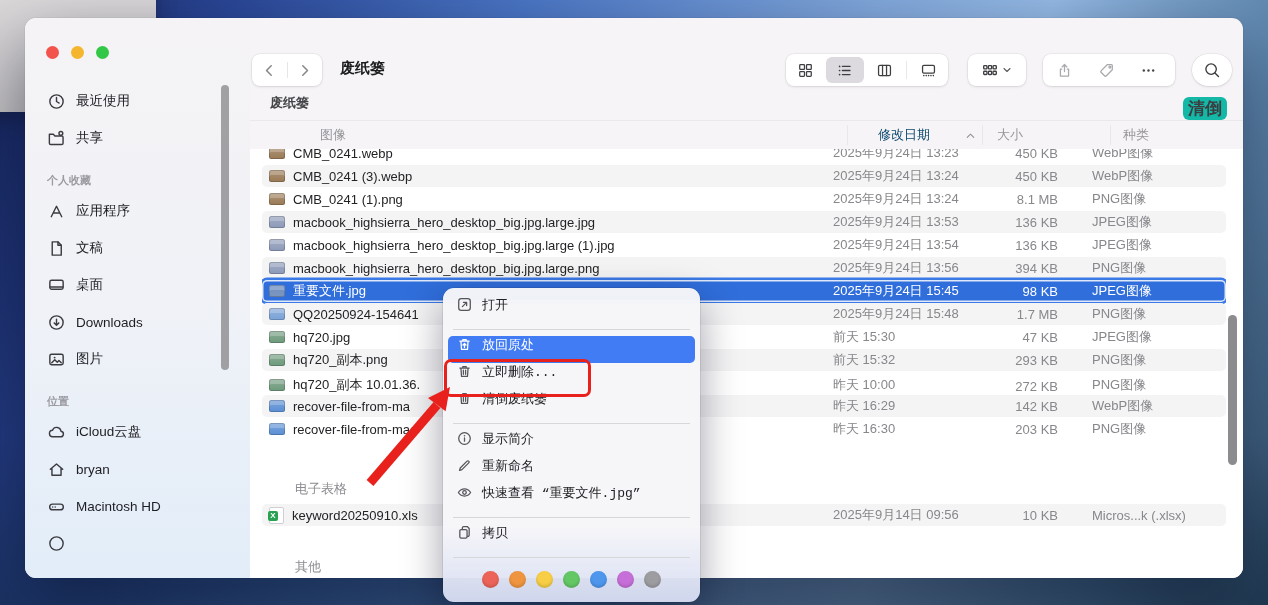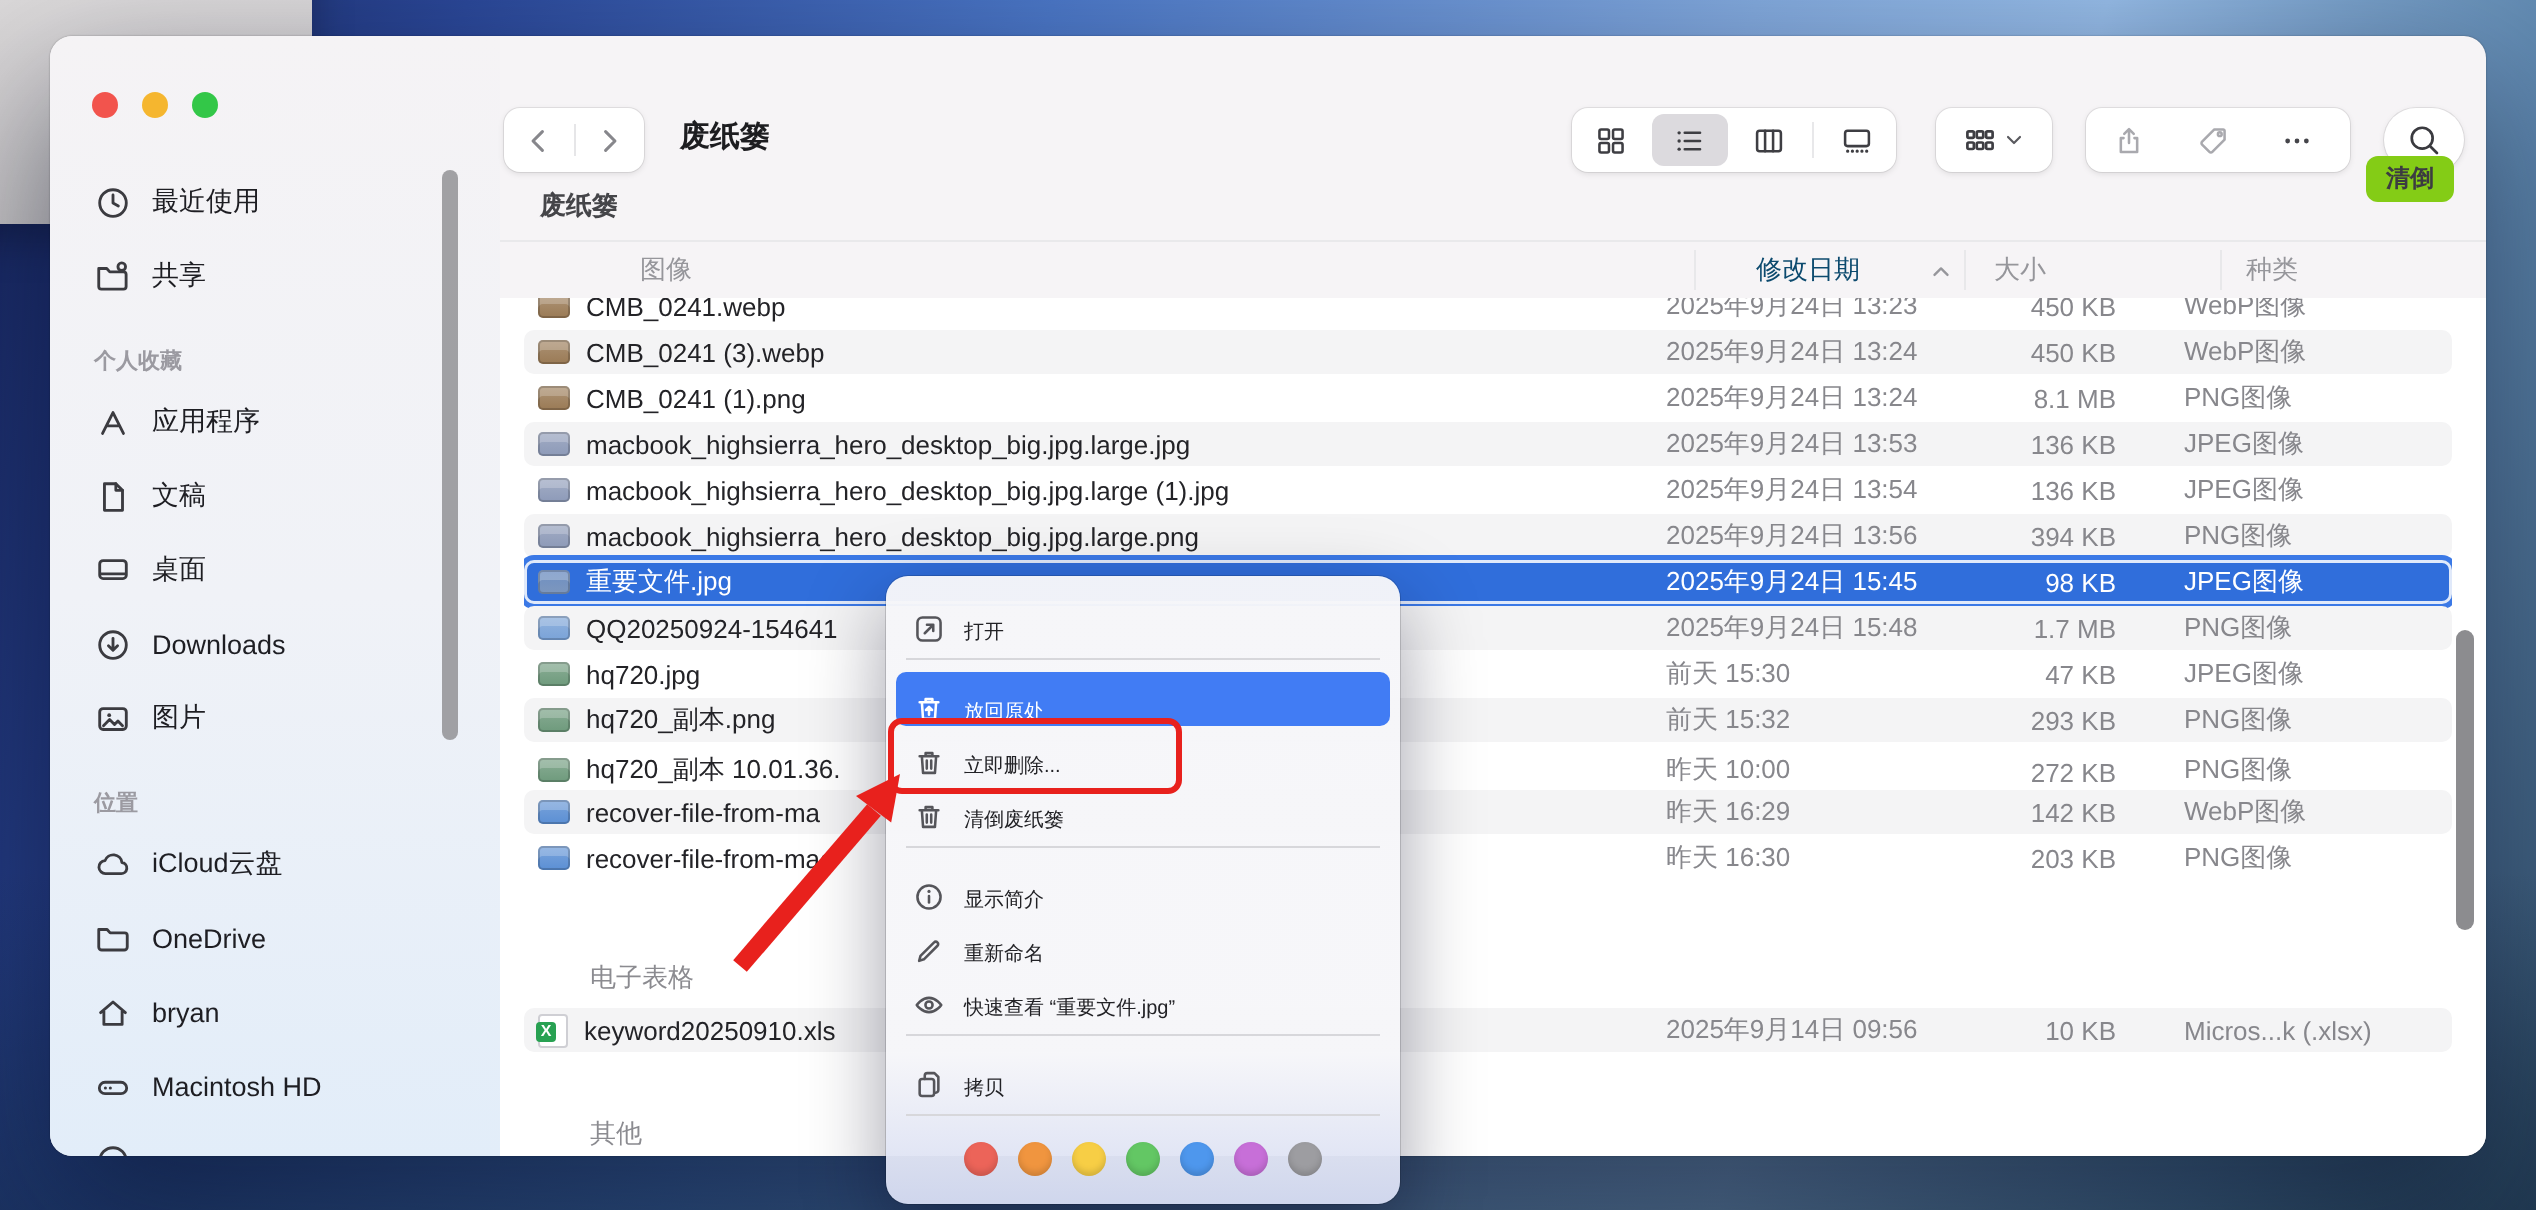--- a/index.html
+++ b/index.html
@@ -43,22 +43,22 @@
   .view-btn svg{width:17px;height:17px;}
   .view-btn.active{background:#dcdade;}
   .vdiv{width:1px;height:18px;background:#e8e8ea;margin:0 2px;}
   .grp-chevron{width:12px;height:12px;color:#5a5a5f;margin-left:2px;}
   .act-btn{width:42px;height:32px;display:flex;align-items:center;justify-content:center;color:#45454a;}
   .act-btn svg{width:17px;height:17px;}
   .act-btn.dim{color:#a9a9ae;}
 
   
   .section-title{position:absolute;left:245px;top:76px;font-size:13px;font-weight:700;color:#454549;}
-  .empty-btn{position:absolute;left:1158px;top:60px;width:44px;height:23px;border-radius:6px;
-    background:#84cc16;font-size:12px;font-weight:600;color:#3c3c41;
+  .empty-btn{position:absolute;left:1158px;top:79px;width:44px;height:23px;border-radius:6px;
+    background:#14b8a6;font-size:17px;font-weight:600;color:#3c3c41;
     display:flex;align-items:center;justify-content:center;}
   .hairline{position:absolute;left:225px;right:0;height:1px;background:#e9e9eb;}
   .cols{position:absolute;left:225px;right:0;top:103px;height:28px;font-size:13px;color:#96969b;}
   .col-label{position:absolute;top:5px;}
   .col-sep{position:absolute;top:4px;width:1px;height:20px;background:#e8e8ea;}
   .sort-ic{position:absolute;width:13px;height:13px;color:#96969b;top:8px;}
 
   
   .list{position:absolute;left:237px;top:131px;right:17px;bottom:0;overflow:hidden;background:transparent;}
   .content-bg{position:absolute;left:225px;right:0;top:131px;bottom:0;background:#fff;}
@@ -80,22 +80,22 @@
   .c-size{left:640px;width:156px;text-align:right;}
   .c-kind{left:830px;}
   .group-h{position:absolute;left:33px;font-size:13px;color:#8b8b90;}
   .list-scrollbar{position:absolute;left:1203px;top:297px;width:9px;height:150px;border-radius:5px;background:#8c8c8f;}
 
   
   .menu{position:absolute;left:443px;top:288px;width:257px;z-index:50;border-radius:11px;
     background:linear-gradient(180deg,rgba(246,246,249,.97) 0%,rgba(246,246,249,.97) 76%,rgba(214,220,242,.96) 100%);
     box-shadow:0 14px 40px rgba(0,0,30,.38),0 0 0 .5px rgba(0,0,0,.15);
     padding:8px 0 14px;}
-  .menu-item{height:27px;margin:0 5px;border-radius:5px;display:flex;align-items:flex-end;gap:9px;
-    padding:0 8px;font-size:10px;color:#222226;}
+  .menu-item{height:27px;margin:0 5px;border-radius:5px;display:flex;align-items:flex-start;gap:9px;
+    padding:0 8px;font-size:13px;color:#222226;font-family:Liberation Mono, monospace;}
   .menu-item .mi{width:17px;height:17px;color:#55555a;flex:0 0 auto;display:flex;}
   .menu-item .mi svg{width:100%;height:100%;}
   .menu-item.highlighted{background:#417cf4;color:#fff;}
   .menu-item.highlighted .mi{color:#fff;}
   .menu-item .sub{margin-left:auto;width:13px;height:13px;color:#58585d;}
   .menu-sep{height:1px;background:#d7d7db;margin:6px 10px;}
   .menu-tags{display:flex;gap:10px;justify-content:center;padding:7px 0 0;}
   .menu-tags span{width:17px;height:17px;border-radius:50%;box-shadow:inset 0 -2px 3px rgba(0,0,0,.15);}
 
   
@@ -168,26 +168,20 @@
                 <circle cx="8" cy="8" r="1" fill="currentColor" stroke="none"></circle>
               </svg></span>
             <span>图片</span>
           </div>
           <div class="side-header">位置</div>
           <div class="side-item">
             <span class="si"><svg viewBox="0 0 20 20" fill="none" stroke="currentColor" stroke-width="1.5" stroke-linecap="round" stroke-linejoin="round">
                 <path d="M6.2 14.5a3.4 3.4 0 0 1-.4-6.8 4.6 4.6 0 0 1 8.9 1 2.9 2.9 0 0 1-.7 5.8z"></path>
               </svg></span>
             <span>iCloud云盘</span>
-          </div>
-          <div class="side-item">
-            <span class="si"><svg viewBox="0 0 20 20" fill="none" stroke="currentColor" stroke-width="1.5" stroke-linecap="round" stroke-linejoin="round">
-                <path d="M2.5 5h4.4l1.6 1.8h7.6a1.4 1.4 0 0 1 1.4 1.4v6a1.6 1.6 0 0 1-1.6 1.6H4.1a1.6 1.6 0 0 1-1.6-1.6z"></path>
-              </svg></span>
-            <span>OneDrive</span>
           </div>
           <div class="side-item">
             <span class="si"><svg viewBox="0 0 20 20" fill="none" stroke="currentColor" stroke-width="1.5" stroke-linecap="round" stroke-linejoin="round">
                 <path d="M3.5 9.8 10 4.2l6.5 5.6M5.2 8.6V16h9.6V8.6"></path>
               </svg></span>
             <span>bryan</span>
           </div>
           <div class="side-item">
             <span class="si"><svg viewBox="0 0 20 20" fill="none" stroke="currentColor" stroke-width="1.5" stroke-linecap="round" stroke-linejoin="round">
                 <rect x="2.8" y="7.5" width="14.4" height="6" rx="3"></rect>

